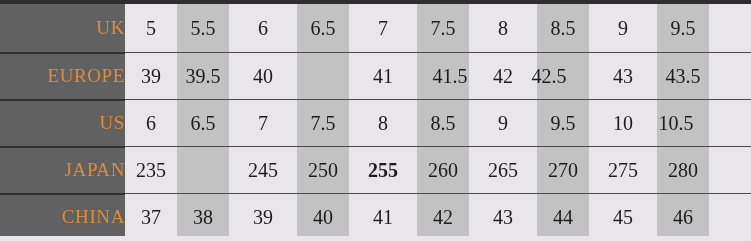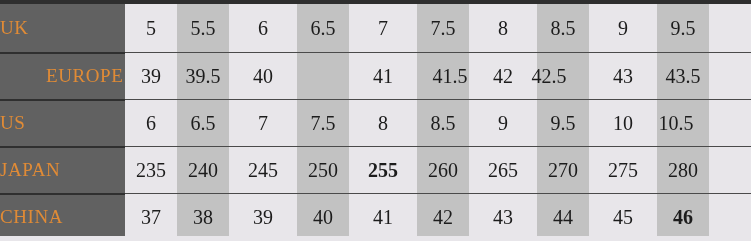--- a/index.html
+++ b/index.html
@@ -43,21 +43,21 @@
     height: 237px;
     background: #616161;
   }
   .label-cell {
     position: absolute;
     left: 0;
     width: 125px;
     box-sizing: border-box;
     display: flex;
     align-items: center;
-    justify-content: flex-start;
+    justify-content: flex-end;
     color: #e08b36;
     font-size: 19px;
     letter-spacing: 0.6px;
     background: #616161;
   }
   .label-cell .divider-top {
     position: absolute;
     left: 0;
     top: 0;
     width: 125px;
@@ -174,39 +174,38 @@
         <div class="cell" style="position: absolute; left: 224px; width: 68px; top: 0px; bottom: 0px;">8</div>
         <div class="cell" style="position: absolute; left: 292px; width: 52px; top: 0px; bottom: 0px;">8.5</div>
         <div class="cell" style="position: absolute; left: 344px; width: 68px; top: 0px; bottom: 0px;">9</div>
         <div class="cell" style="position: absolute; left: 412px; width: 52px; top: 0px; bottom: 0px;">9.5</div>
         <div class="cell" style="position: absolute; left: 464px; width: 68px; top: 0px; bottom: 0px;">10</div>
         <div class="cell" style="position: absolute; left: 532px; width: 38px; top: 0px; bottom: 0px;">10.5</div>
       </div>
     <div class="row-rule" style="top:142px;"></div>
     <div class="row" style="top: 143px; height: 46px; position: absolute; padding-left: 36px;">
         <div class="cell" style="position: absolute; left: 0px; width: 52px; top: 0px; bottom: 0px;">235</div>
-        <div class="cell" style="position: absolute; left: 52px; width: 52px; top: 0px; bottom: 0px;">240</div>
         <div class="cell" style="position: absolute; left: 104px; width: 68px; top: 0px; bottom: 0px;">245</div>
         <div class="cell" style="position: absolute; left: 172px; width: 52px; top: 0px; bottom: 0px;">250</div>
         <div class="cell" style="position: absolute; left: 224px; width: 68px; top: 0px; bottom: 0px; font-weight: bold;">255</div>
         <div class="cell" style="position: absolute; left: 292px; width: 52px; top: 0px; bottom: 0px;">260</div>
         <div class="cell" style="position: absolute; left: 344px; width: 68px; top: 0px; bottom: 0px;">265</div>
         <div class="cell" style="position: absolute; left: 412px; width: 52px; top: 0px; bottom: 0px;">270</div>
         <div class="cell" style="position: absolute; left: 464px; width: 68px; top: 0px; bottom: 0px;">275</div>
         <div class="cell" style="position: absolute; left: 532px; width: 52px; top: 0px; bottom: 0px;">280</div>
       </div>
     <div class="row-rule" style="top:189px;"></div>
     <div class="row" style="top: 190px; height: 46px; position: absolute;">
         <div class="cell" style="position: absolute; left: 0px; width: 52px; top: 0px; bottom: 0px;">37</div>
         <div class="cell" style="position: absolute; left: 52px; width: 52px; top: 0px; bottom: 0px;">38</div>
         <div class="cell" style="position: absolute; left: 104px; width: 68px; top: 0px; bottom: 0px;">39</div>
         <div class="cell" style="position: absolute; left: 172px; width: 52px; top: 0px; bottom: 0px;">40</div>
         <div class="cell" style="position: absolute; left: 224px; width: 68px; top: 0px; bottom: 0px;">41</div>
         <div class="cell" style="position: absolute; left: 292px; width: 52px; top: 0px; bottom: 0px;">42</div>
         <div class="cell" style="position: absolute; left: 344px; width: 68px; top: 0px; bottom: 0px;">43</div>
         <div class="cell" style="position: absolute; left: 412px; width: 52px; top: 0px; bottom: 0px;">44</div>
         <div class="cell" style="position: absolute; left: 464px; width: 68px; top: 0px; bottom: 0px;">45</div>
-        <div class="cell" style="position: absolute; left: 532px; width: 52px; top: 0px; bottom: 0px; font-weight: bold;">46</div>
+        <div class="cell" style="position: absolute; left: 532px; width: 52px; top: 0px; bottom: 0px;">46</div>
       </div>
   </div>
 
   <div class="bottom-strip"></div>
 </div>
 
 </body></html>

